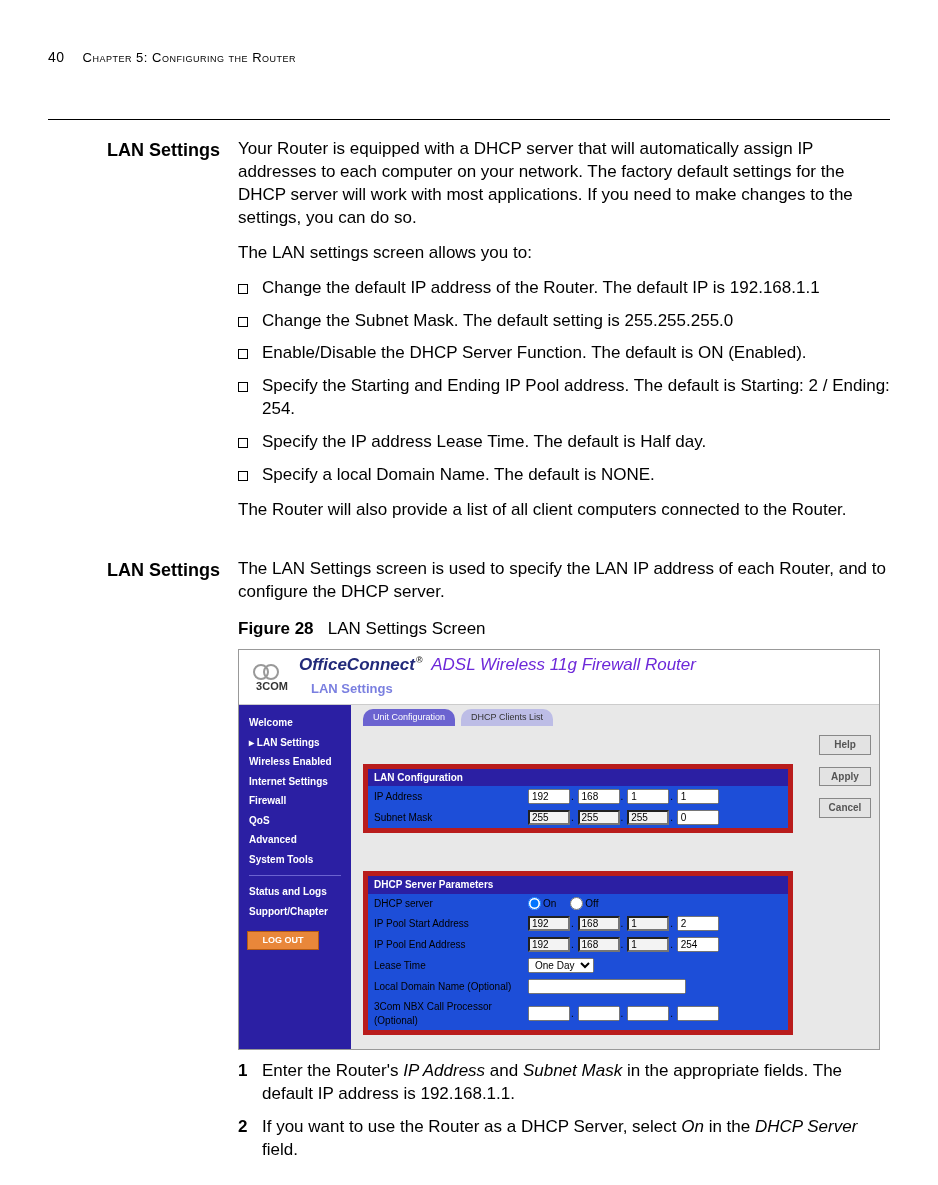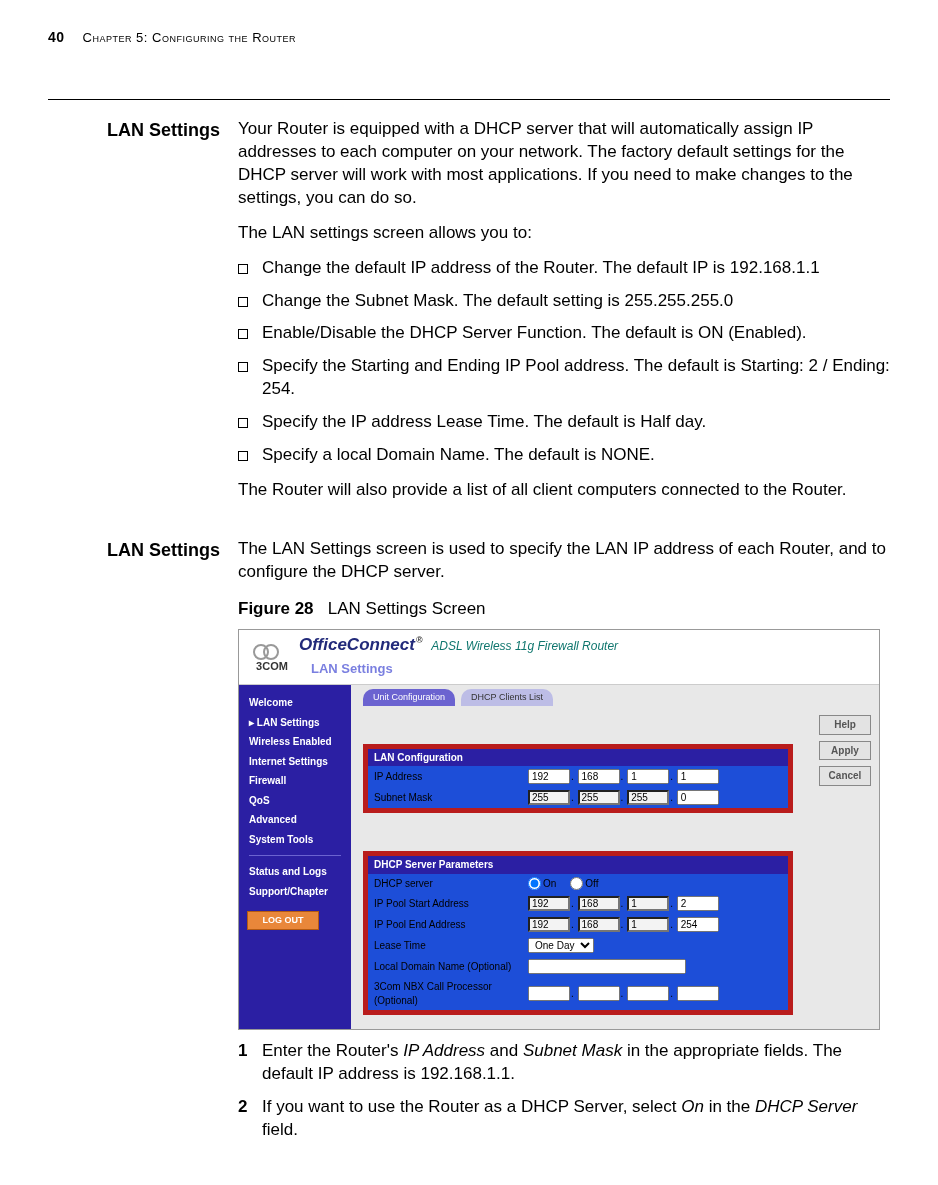--- a/index.html
+++ b/index.html
@@ -13,21 +13,21 @@
     box-sizing: content-box;
   }
   .runhead {
     font-size: 13px;
     letter-spacing: 0.5px;
     display: flex;
     align-items: baseline;
     gap: 18px;
     margin-bottom: 12px;
   }
-  .runhead .pgnum { font-weight: bold; font-size: 14px; }
+  .runhead .pgnum { font-weight: normal; font-size: 14px; margin-top: 20px; }
   .runhead .chap  { font-variant: small-caps; }
   hr.section-rule {
     border: none;
     border-top: 1.5px solid #000;
     margin: 52px 0 0 0;
   }
   .row { display: flex; align-items: flex-start; margin-top: 18px; }
   .side {
     width: 190px;
     flex: 0 0 190px;
@@ -71,21 +71,21 @@
     display: flex; align-items: center;
     background: #fff;
     padding: 4px 8px;
     border-bottom: 1px solid #ccc;
   }
   .shot .logo3 {
     width: 52px; text-align: center;
   }
   .shot .oclogo { font-size: 17px; font-weight: bold; color: #222a7a; font-style: italic; }
   .shot .oclogo sup { font-size: 9px; color: #444; font-style: normal; margin-left:1px;}
-  .shot .subtitle { color: #0f766e; font-size: 12px; margin-left: 4px; font-style: italic;}
+  .shot .subtitle { color: #6d28d9; font-size: 17px; margin-left: 4px; font-style: italic;}
   .shot .pagetitle { color: #7a7fe0; font-weight: bold; font-size: 13px; padding: 3px 12px; background:#fff; }
   .shot .main { display: flex; }
   .shot .nav {
     width: 112px; background: #2b1fa3; color: #fff;
     padding: 8px 0 12px 0;
   }
   .shot .nav .navitem {
     padding: 3px 10px; font-size: 10px; font-weight: bold;
   }
   .shot .nav .navitem.sel::before { content: "\25B8  "; }
@@ -118,21 +118,21 @@
   .shot .flabel { width: 150px; font-size:10px; }
   .shot .ip input { width: 34px; font-size:10px; padding:0 2px; }
   .shot .ip input.ro { background:#f3f3f3; }
   .shot select, .shot input.single { font-size:10px; padding:0 2px; }
   .shot input.single { width: 150px; }
   .shot .dot { padding: 0 1px; }
   .shot .radio { display:inline-flex; align-items:center; gap:2px; margin-right:10px;}
   .shot .radio input { margin:0; }
   .shot .sidebtns {
     position:absolute; right:8px; top:30px;
-    display:flex; flex-direction:column; gap:6px;
+    display:flex; flex-direction:column; gap:12px;
   }
   .shot .btn {
     width:50px; background:#e3e3e3; border:1px solid #888;
     font-size:10px; text-align:center; padding:2px 0; font-weight:bold; color:#555;
   }
   .shot .logo3 svg { display:block; }
 </style>
 </head>
 <body>
 

